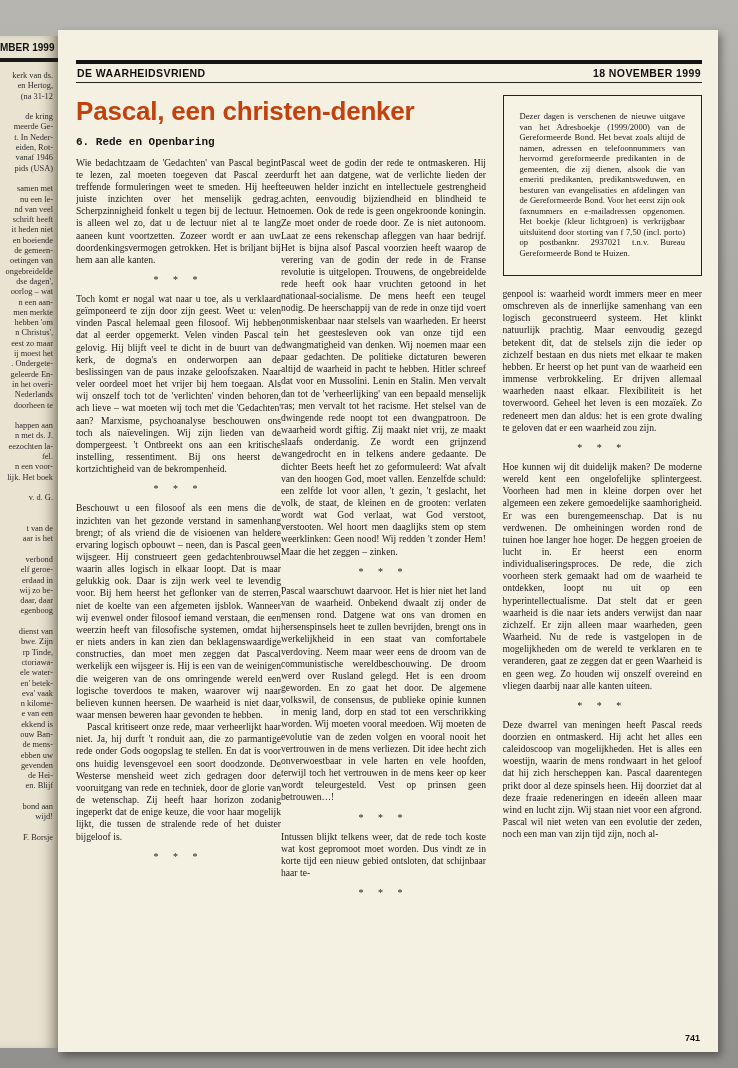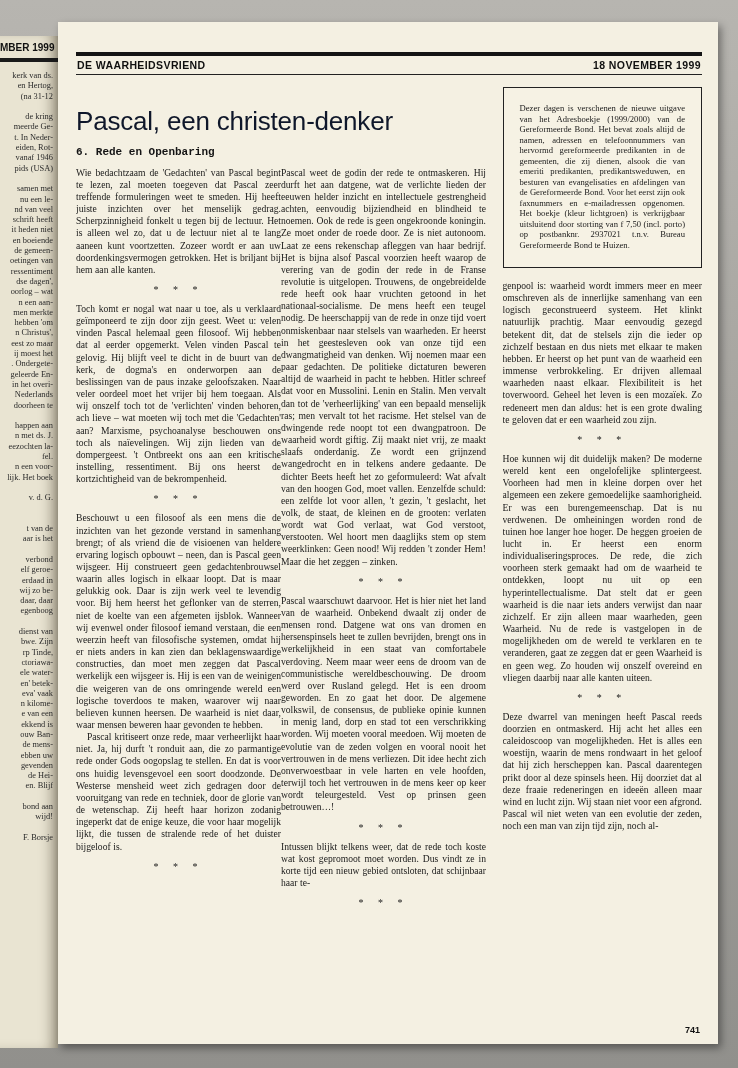--- a/index.html
+++ b/index.html
@@ -23,37 +23,37 @@
   }
   .prev-rule { height:4px; background:#1a1a1a; margin:5px 0 9px 0; }
   .frag {
     font-size:8.4px; line-height:10.3px; min-height:10.3px;
     text-align:right; padding-right:5px; color:#2a2a2a;
     white-space:nowrap; overflow:hidden;
   }
 
   
   .page {
-    position:absolute; left:58px; top:22px; width:660px; height:1022px;
+    position:absolute; left:58px; top:30px; width:660px; height:1022px;
     background:#f4f0e2; box-sizing:border-box; padding:30px 16px 0 18px;
     overflow:hidden; box-shadow:3px 4px 8px rgba(0,0,0,.4);
   }
   .rule-thick { height:4px; background:#141414; }
   .masthead-row { display:flex; justify-content:space-between; align-items:baseline; padding:3px 1px 3px 1px; }
   .mh {
     font-family:"Liberation Sans",sans-serif; font-weight:bold; font-size:10.5px;
     letter-spacing:.4px; color:#101010;
   }
   .rule-thin { height:1px; background:#222; }
 
   .content { display:flex; gap:13px; margin-top:10px; height:912px; overflow:hidden; }
   .pair { width:423px; display:flex; flex-direction:column; }
   .title {
-    font-family:"Liberation Sans",sans-serif; font-weight:normal; font-size:26px;
-    margin:22px 0 0 0; color:#0f172a; letter-spacing:-.2px; line-height:1.1;
+    font-family:"Liberation Sans",sans-serif; font-weight:bold; font-size:26px;
+    margin:4px 0 0 0; color:#c2410c; letter-spacing:-.2px; line-height:1.1;
   }
   .subtitle {
     font-family:Liberation Mono, monospace; font-weight:bold; font-size:11px;
     margin:10px 0 0 0; color:#141414;
   }
   .pair-cols { display:flex; gap:0; margin-top:9px; flex:1; min-height:0; overflow:hidden; }
   .col { width:205px; overflow:hidden; }
   .col3 { width:204px; overflow:hidden; }
 
   .para {
@@ -99,21 +99,21 @@
         <div class="frag">pids (USA)</div>
         <div class="frag"></div>
         <div class="frag">samen met</div>
         <div class="frag">nu een le-</div>
         <div class="frag">nd van veel</div>
         <div class="frag">schrift heeft</div>
         <div class="frag">it heden niet</div>
         <div class="frag">en boeiende</div>
         <div class="frag">de gemeen-</div>
         <div class="frag">oetingen van</div>
-        <div class="frag">ressentiment</div>
+        <div class="frag">ongebreidelde</div>
         <div class="frag">dse dagen',</div>
         <div class="frag">oorlog – wat</div>
         <div class="frag">n een aan-</div>
         <div class="frag">men merkte</div>
         <div class="frag">hebben 'om</div>
         <div class="frag">n Christus',</div>
         <div class="frag">eest zo maar</div>
         <div class="frag">ij moest het</div>
         <div class="frag">. Ondergete-</div>
         <div class="frag">geleerde En-</div>

